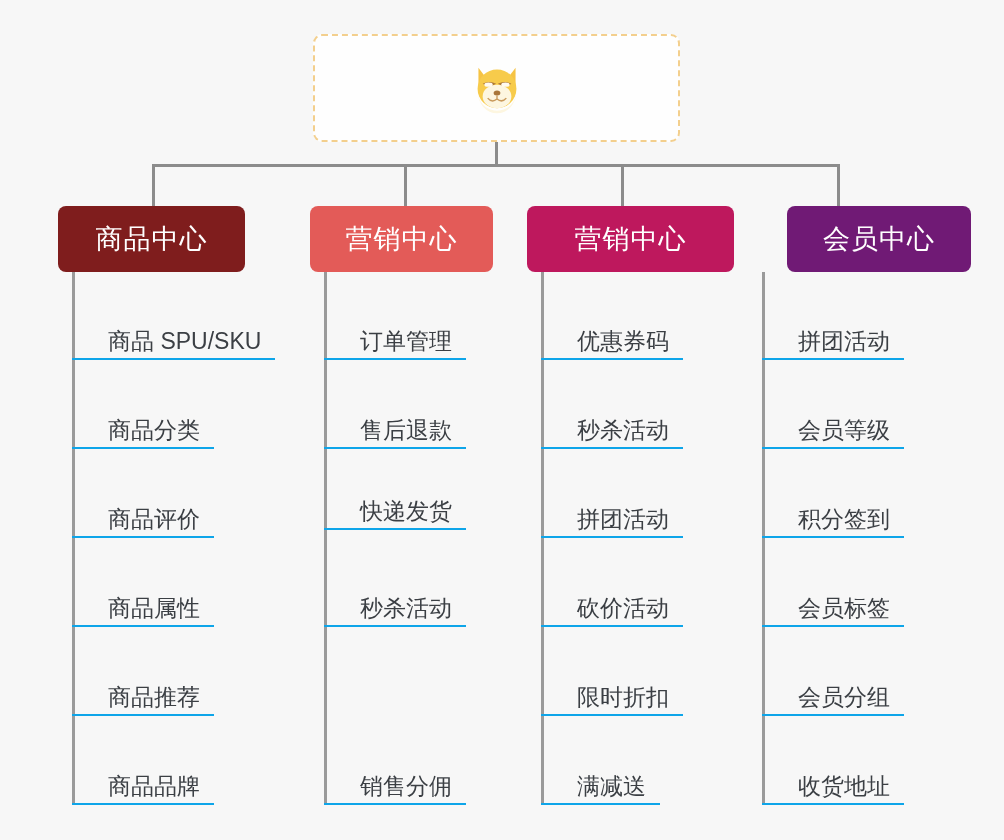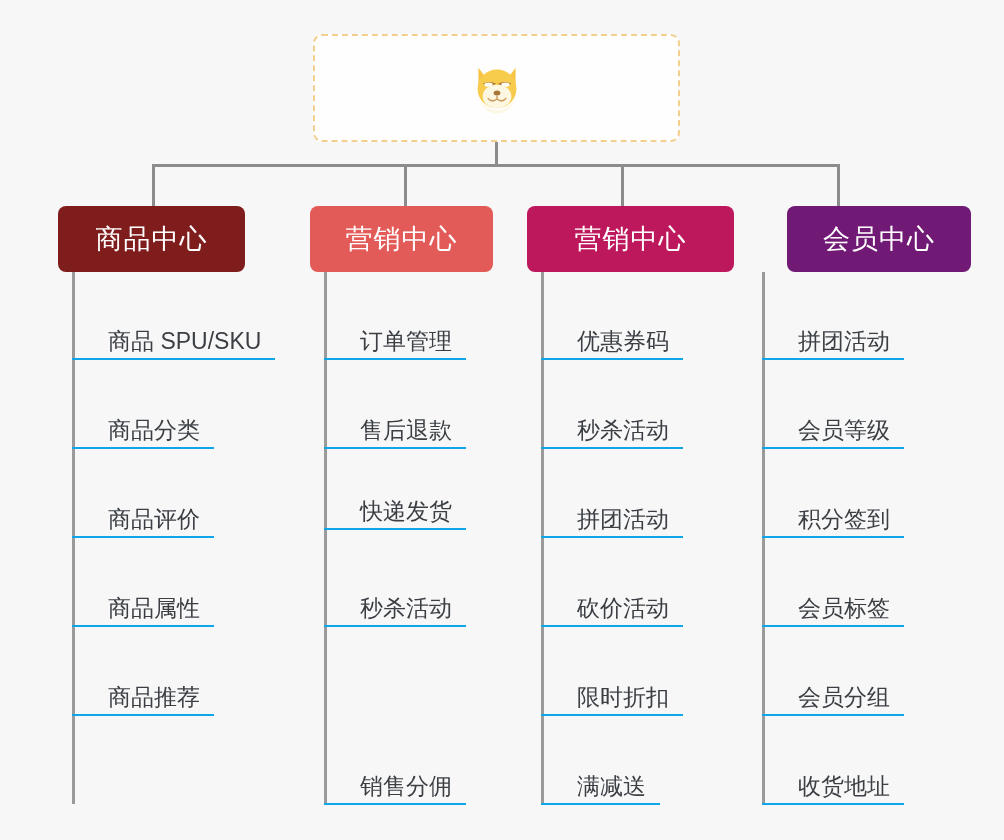--- a/index.html
+++ b/index.html
@@ -154,20 +154,23 @@
     </div>
     <div class="leaf" style="top:200px;">
       <span class="leaf-label">商品评价</span>
     </div>
     <div class="leaf" style="top:289px;">
       <span class="leaf-label">商品属性</span>
     </div>
     <div class="leaf" style="top:378px;">
       <span class="leaf-label">商品推荐</span>
     </div>
+    <div class="leaf" style="top:467px;">
+      <span class="leaf-label">商品品牌</span>
+    </div>
   </div>
 
   <div class="branch" style="left:324px; top:272px; width:200px; height:560px;">
     <div class="branch-spine" style="height:532px;"></div>
     <div class="leaf" style="top:22px;">
       <span class="leaf-label">订单管理</span>
     </div>
     <div class="leaf" style="top:111px;">
       <span class="leaf-label">售后退款</span>
     </div>

